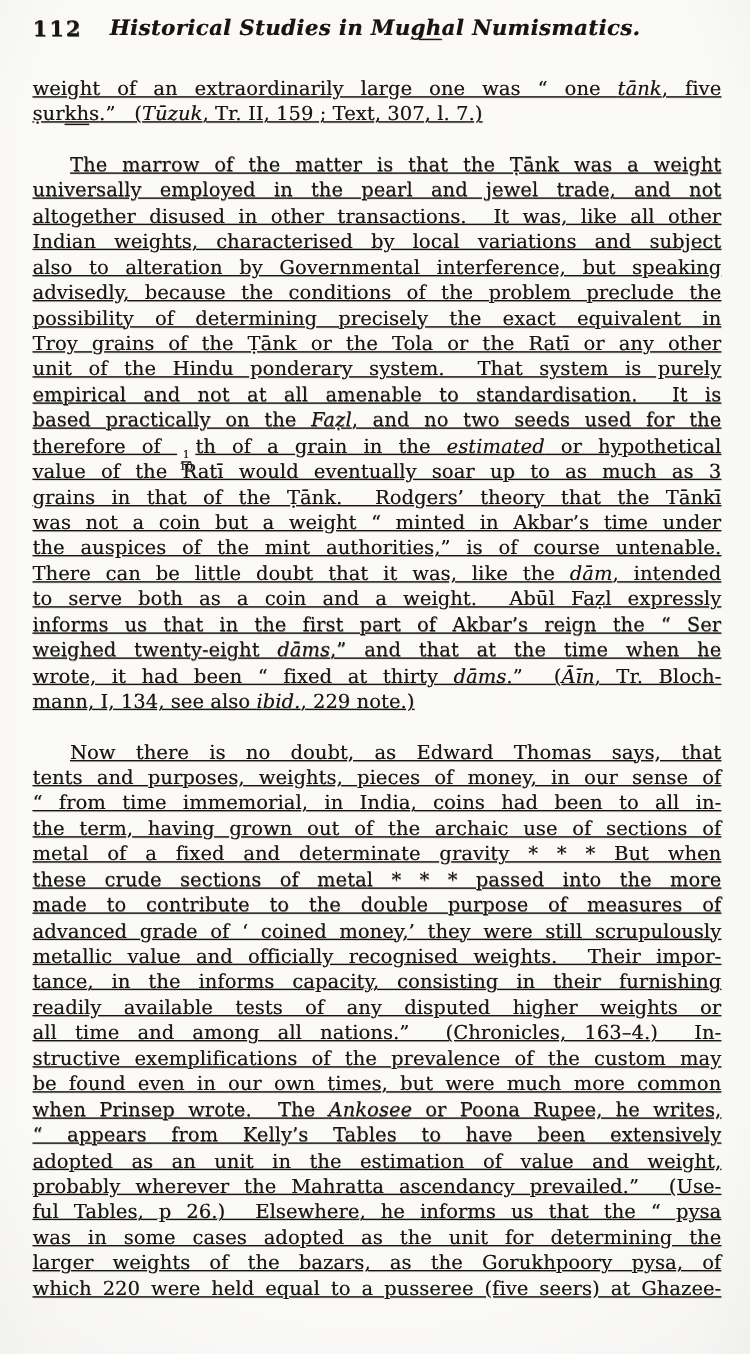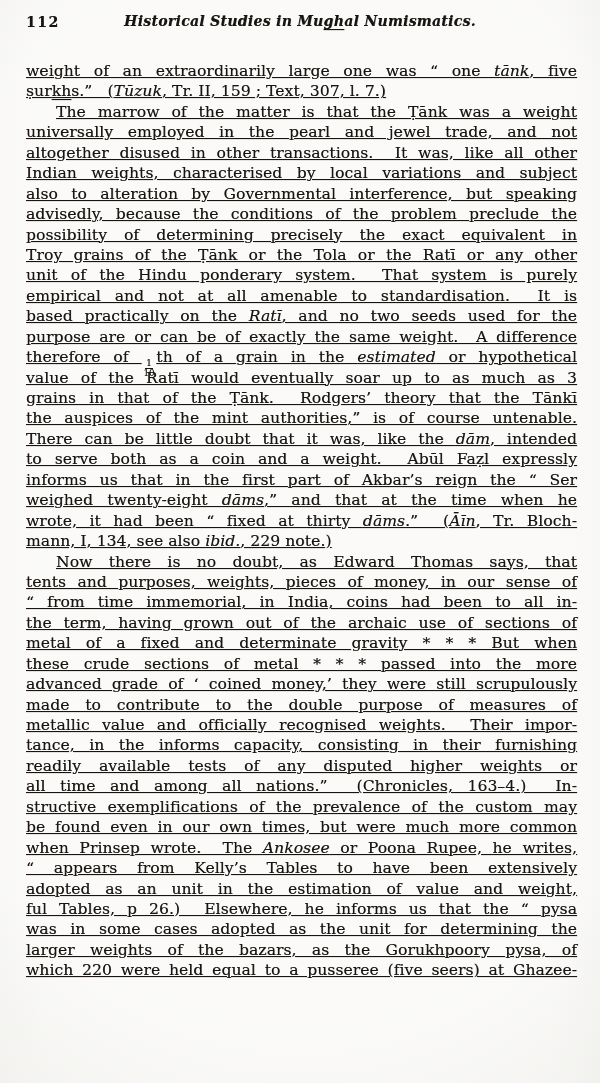--- a/index.html
+++ b/index.html
@@ -27,31 +27,31 @@
     top: 13px;
     left: 26px;
     right: 26px;
     height: 26px;
     text-shadow: 0.35px 0.25px 0 rgba(23,20,17,0.6);
   }
   .page-num {
     position: absolute;
     left: 0;
     top: 1px;
-    font-size: 14px;
+    font-size: 17px;
     font-weight: bold;
     letter-spacing: 1.5px;
   }
   .running-title {
     position: absolute;
     left: 55px;
     right: 55px;
     top: 0;
     text-align: center;
-    font-size: 14px;
+    font-size: 17px;
     font-style: italic;
     font-weight: bold;
     letter-spacing: 0.3px;
   }
   .text-block {
     position: absolute;
     top: 61px;
     left: 26px;
     width: 551px;
     text-shadow: 0.3px 0.2px 0 rgba(23,20,17,0.55);
@@ -64,20 +64,21 @@
     text-align-last: justify;
     letter-spacing: 0.1px;
     white-space: normal;
     text-decoration: underline;
   }
   .line.short {
     text-align-last: left;
   }
   .line.ind {
     padding-left: 30px;
+    margin-top: 20px;
   }
   .it { font-style: italic; }
   .u  { text-decoration: underline; text-underline-offset: 2.5px; text-decoration-thickness: 1px; }
   .frac {
     display: inline-flex;
     flex-direction: column;
     align-items: center;
     vertical-align: -4px;
     line-height: 1.05;
     font-size: 8.5px;
@@ -104,50 +105,51 @@
       <div class="line ind">The marrow of the matter is that the Ṭānk was a weight</div>
       <div class="line">universally employed in the pearl and jewel trade, and not</div>
       <div class="line">altogether disused in other transactions.&nbsp; It was, like all other</div>
       <div class="line">Indian weights, characterised by local variations and subject</div>
       <div class="line">also to alteration by Governmental interference, but speaking</div>
       <div class="line">advisedly, because the conditions of the problem preclude the</div>
       <div class="line">possibility of determining precisely the exact equivalent in</div>
       <div class="line">Troy grains of the Ṭānk or the Tola or the Ratī or any other</div>
       <div class="line">unit of the Hindu ponderary system.&nbsp; That system is purely</div>
       <div class="line">empirical and not at all amenable to standardisation.&nbsp; It is</div>
-      <div class="line">based practically on the <span class="it">Ratī</span>, and no two seeds used for the</div>
-      <div class="line">purpose are or can be of exactly the same weight.&nbsp; A difference</div>
+      <div class="line">based practically on the <span class="it">Faẓl</span>, and no two seeds used for the</div>
       <div class="line">therefore of <span class="frac">
           <span class="num">1</span>
           <span class="den">10</span>
         </span>th of a grain in the <span class="it">estimated</span> or hypothetical</div>
       <div class="line">value of the Ratī would eventually soar up to as much as 3</div>
       <div class="line">grains in that of the Ṭānk.&nbsp; Rodgers’ theory that the Tānkī</div>
+      <div class="line">was not a coin but a weight “ minted in Akbar’s time under</div>
       <div class="line">the auspices of the mint authorities,” is of course untenable.</div>
       <div class="line">There can be little doubt that it was, like the <span class="it">dām</span>, intended</div>
       <div class="line">to serve both as a coin and a weight.&nbsp; Abūl Faẓl expressly</div>
       <div class="line">informs us that in the first part of Akbar’s reign the “ Ser</div>
       <div class="line">weighed twenty-eight <span class="it">dāms</span>,” and that at the time when he</div>
       <div class="line">wrote, it had been “ fixed at thirty <span class="it">dāms</span>.”&nbsp; (<span class="it">Āīn</span>, Tr. Bloch-</div>
       <div class="line short">mann, I, 134, see also <span class="it">ibid.</span>, 229 note.)</div>
       <div class="line ind">Now there is no doubt, as Edward Thomas says, that</div>
       <div class="line">tents and purposes, weights, pieces of money, in our sense of</div>
       <div class="line">“ from time immemorial, in India, coins had been to all in-</div>
       <div class="line">the term, having grown out of the archaic use of sections of</div>
       <div class="line">metal of a fixed and determinate gravity * * * But when</div>
       <div class="line">these crude sections of metal * * * passed into the more</div>
+      <div class="line">made to contribute to the double purpose of measures of</div>
       <div class="line">advanced grade of ‘ coined money,’ they were still scrupulously</div>
-      <div class="line">made to contribute to the double purpose of measures of</div>
       <div class="line">metallic value and officially recognised weights.&nbsp; Their impor-</div>
       <div class="line">tance, in the informs capacity, consisting in their furnishing</div>
       <div class="line">readily available tests of any disputed higher weights or</div>
       <div class="line">all time and among all nations.”&nbsp; (Chronicles, 163–4.)&nbsp; In-</div>
       <div class="line">structive exemplifications of the prevalence of the custom may</div>
       <div class="line">be found even in our own times, but were much more common</div>
       <div class="line">when Prinsep wrote.&nbsp; The <span class="it">Ankosee</span> or Poona Rupee, he writes,</div>
       <div class="line">“ appears from Kelly’s Tables to have been extensively</div>
       <div class="line">adopted as an unit in the estimation of value and weight,</div>
+      <div class="line">probably wherever the Mahratta ascendancy prevailed.”&nbsp; (Use-</div>
       <div class="line">ful Tables, p 26.)&nbsp; Elsewhere, he informs us that the “ pysa</div>
       <div class="line">was in some cases adopted as the unit for determining the</div>
       <div class="line">larger weights of the bazars, as the Gorukhpoory pysa, of</div>
       <div class="line">which 220 were held equal to a pusseree (five seers) at Ghazee-</div>
     </div>
 </div>
 
 </body></html>

